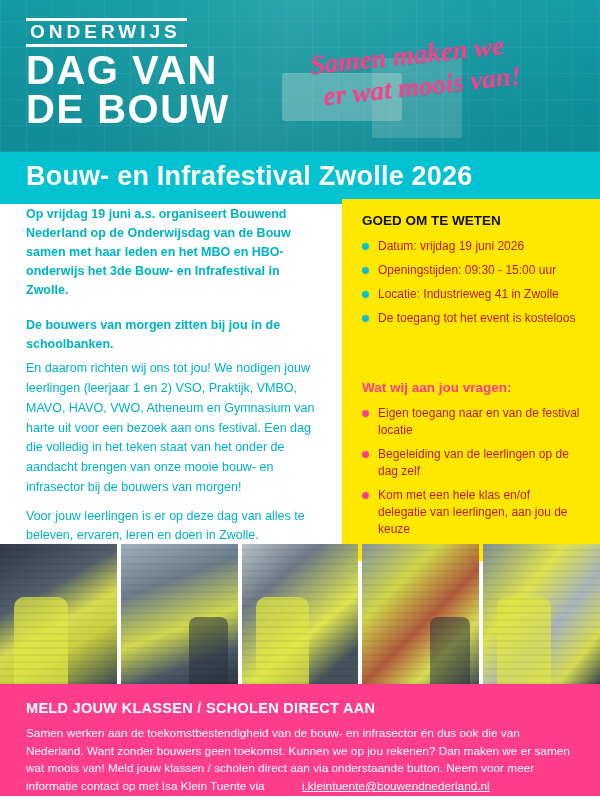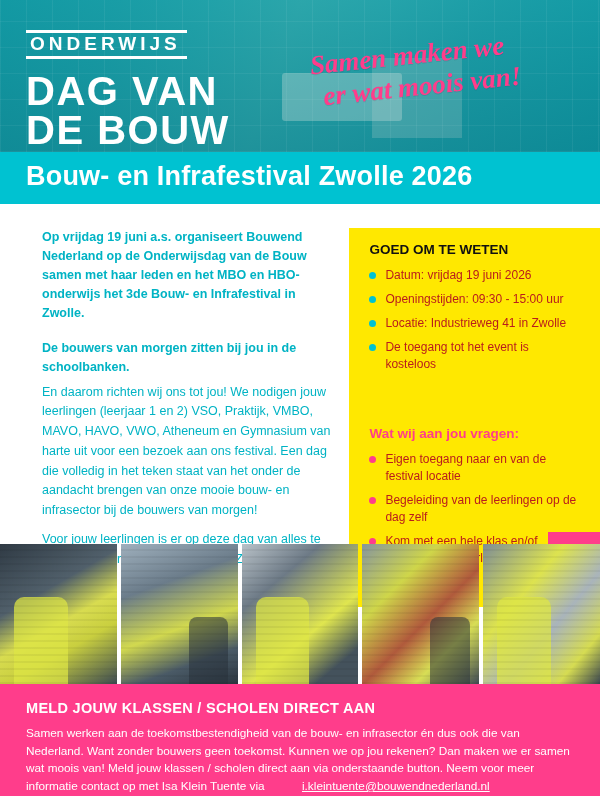--- a/index.html
+++ b/index.html
@@ -38,40 +38,40 @@
     background:rgba(200,215,210,0.22);
   }
   .hero-grid {
     position:absolute; inset:0;
     background-image:
       repeating-linear-gradient(90deg, rgba(255,255,255,0.06) 0 1px, transparent 1px 26px),
       repeating-linear-gradient(0deg, rgba(255,255,255,0.05) 0 1px, transparent 1px 26px);
   }
 
   .logo-block {
-    position: absolute; left: 26px; top: 30px; z-index: 5;
+    position: absolute; left: 26px; top: 18px; z-index: 5;
   }
   .logo-onderwijs {
     display:inline-block;
     font-size: 19px;
     font-weight: bold;
     letter-spacing: 4px;
     color: #ffffff;
     border-top: 3px solid #ffffff;
     border-bottom: 3px solid #ffffff;
     padding: 1px 6px 2px 4px;
     line-height: 1.05;
   }
   .logo-dag {
     font-size: 40px;
     font-weight: bold;
     color: #ffffff;
     letter-spacing: 1.5px;
     line-height: 0.98;
-    margin-top: 13px;
+    margin-top: 4px;
     font-family: "Liberation Sans", sans-serif;
   }
   .logo-bouw {
     font-size: 40px;
     font-weight: bold;
     color: #ffffff;
     letter-spacing: 1.5px;
     line-height: 0.98;
   }
 
@@ -99,23 +99,24 @@
   .titlebar h1 {
     color: #ffffff;
     font-size: 27px;
     font-weight: bold;
     letter-spacing: 0.2px;
   }
 
   
   .content {
     display: flex;
-    padding: 24px 0 0 16px;
+    padding: 24px 0 0 0;
     height: 328px;
     position: relative;
+    align-items: center;
   }
   .left-col {
     width: 342px;
     padding: 0 18px 0 26px;
   }
   .lead {
     color: #00b3c4;
     font-size: 12.5px;
     font-weight: bold;
     line-height: 1.52;

